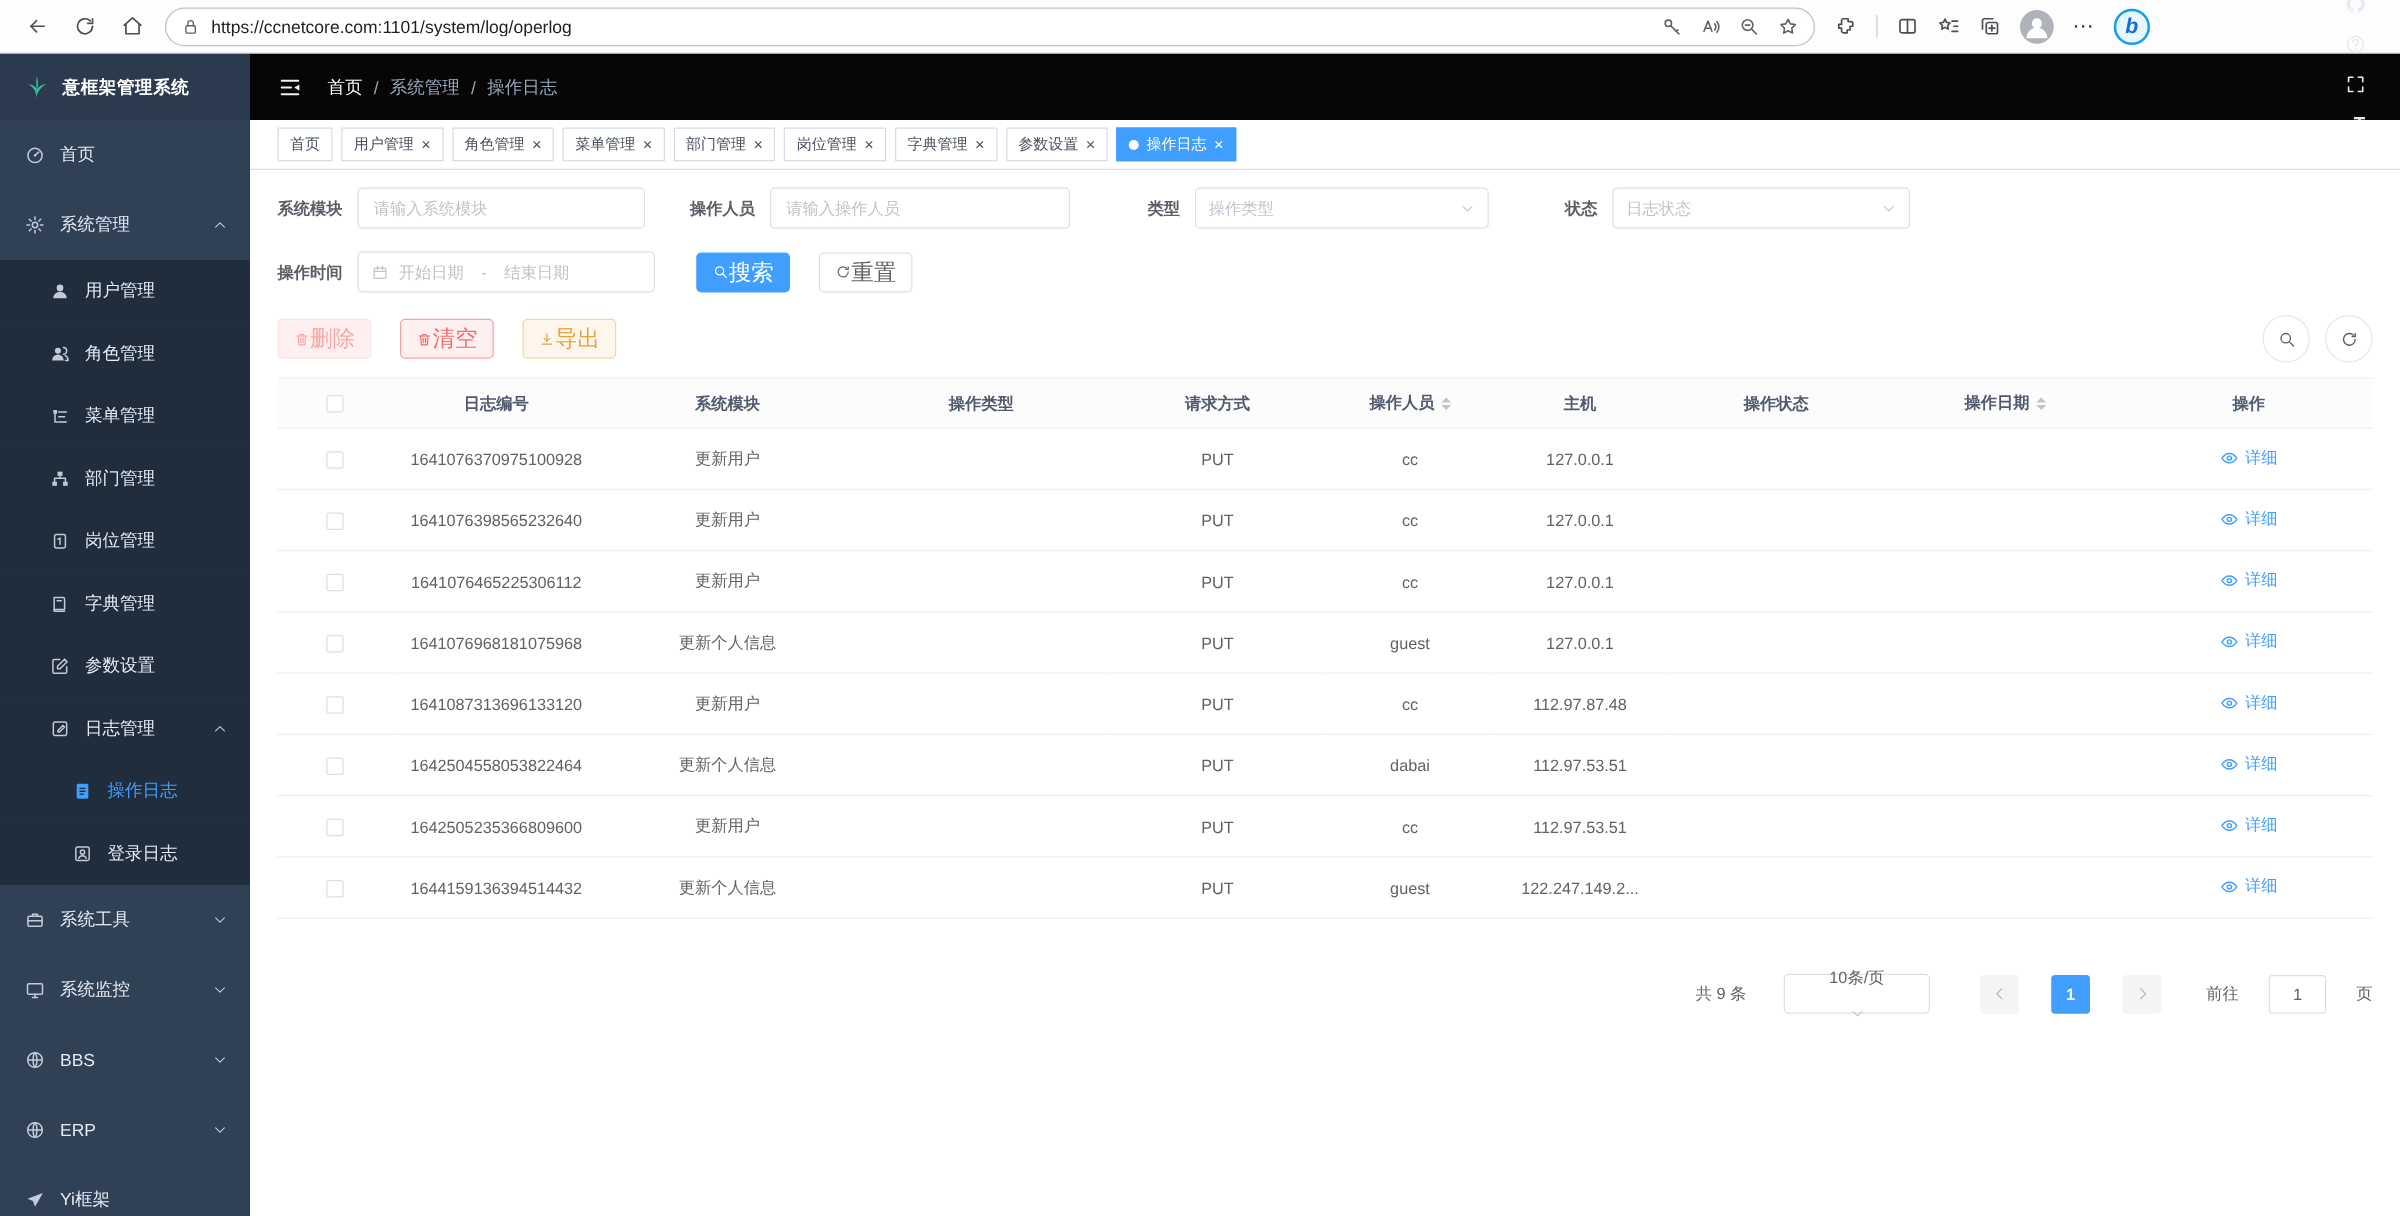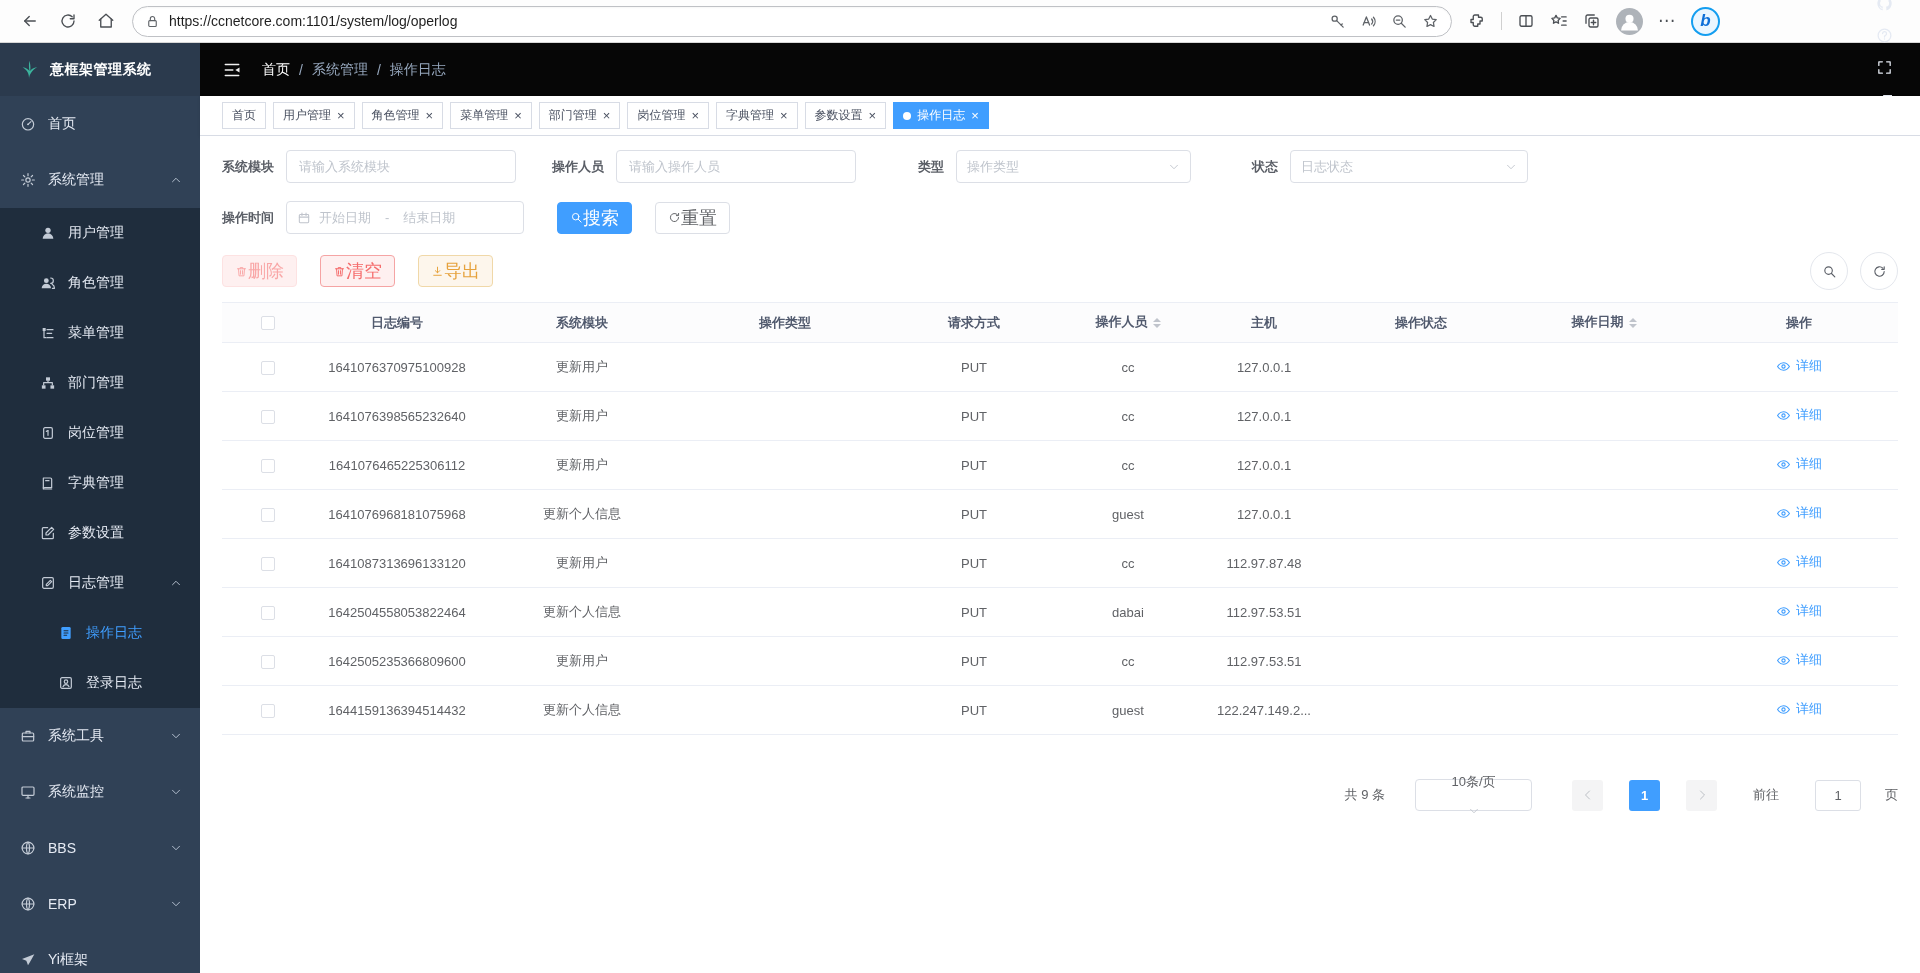--- a/index.html
+++ b/index.html
@@ -99,21 +99,21 @@
 
   
   .pagination{display:flex;align-items:center;justify-content:flex-end;margin-top:44px;font-size:13px;color:#606266;gap:16px;}
   .pg-total{margin-right:14px;}
   .pg-size{width:117px;height:32px;border:1px solid #dcdfe6;border-radius:4px;display:flex;align-items:center;justify-content:center;gap:14px;color:#606266;cursor:pointer;background:#fff;margin-right:24px;flex-direction:column;}
   .pg-size .sel-caret{width:12px;height:12px;color:#c0c4cc;}
   .pg-btn{width:31px;height:31px;border-radius:3px;background:#f4f4f5;color:#b6b9bf;display:flex;align-items:center;justify-content:center;cursor:pointer;}
   .pg-btn .ic{width:12px;height:12px;}
   .pg-cur{width:31px;height:31px;border-radius:3px;background:#409EFF;color:#fff;font-weight:700;display:flex;align-items:center;justify-content:center;margin:0 10px;cursor:default;}
   .pg-prev{margin-left:0;}
-  .pg-goto{margin-left:20px;margin-right:20px;}
+  .pg-goto{margin-left:20px;margin-right:8px;}
   .pg-input{width:46px;height:31px;border:1px solid #dcdfe6;border-radius:3px;text-align:center;font-size:13px;color:#606266;outline:none;}
   .pg-unit{margin-left:8px;}
 </style>
 </head>
 <body>
 
 <div class="browser">
   <span class="b-btn">
       <span class="ic">
         <svg viewBox="0 0 24 24" fill="none" stroke="currentColor" stroke-width="1.8" stroke-linecap="round" stroke-linejoin="round">

